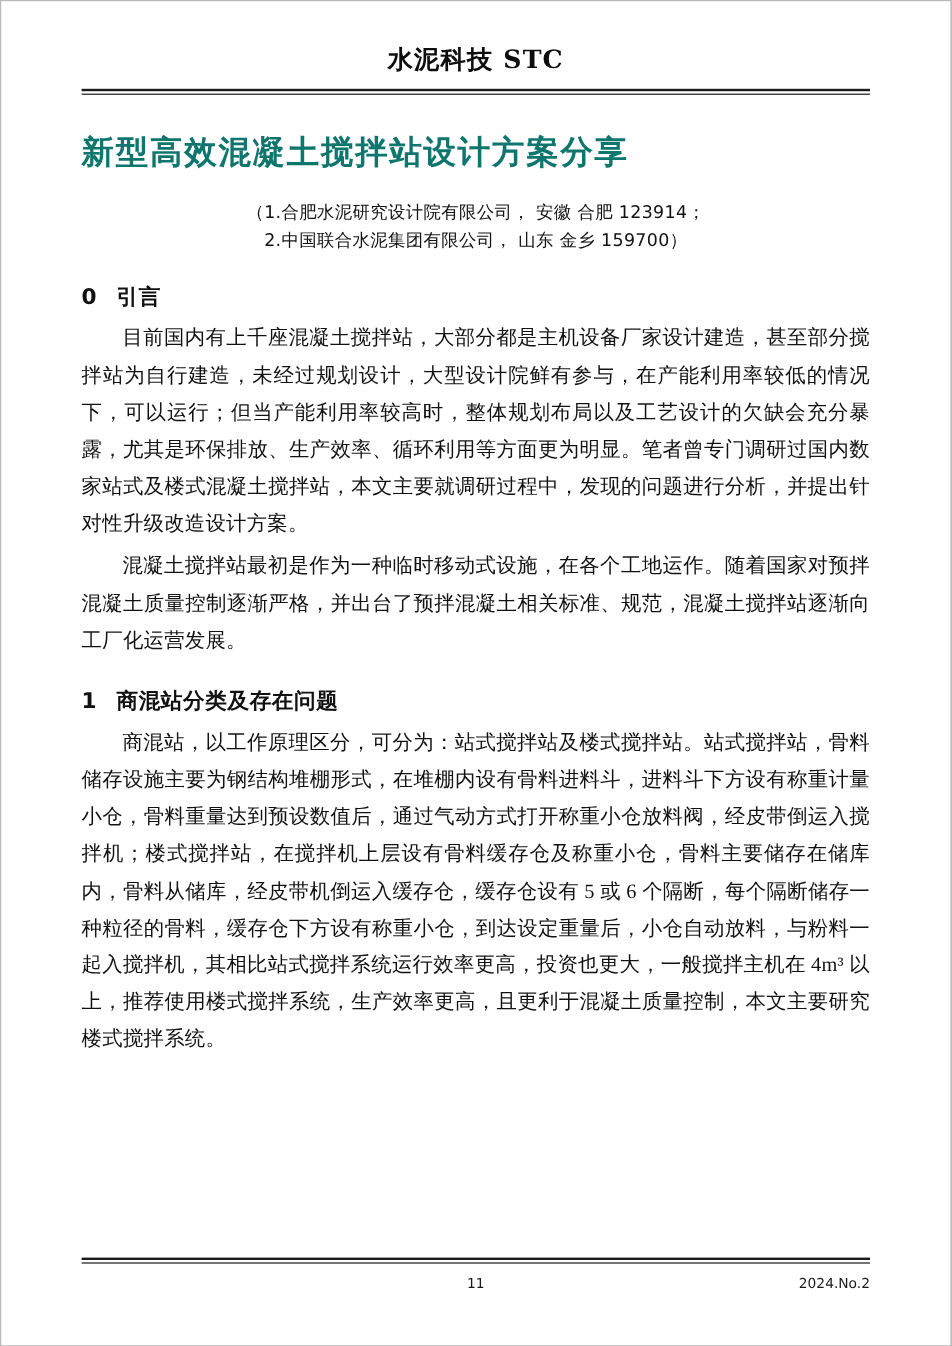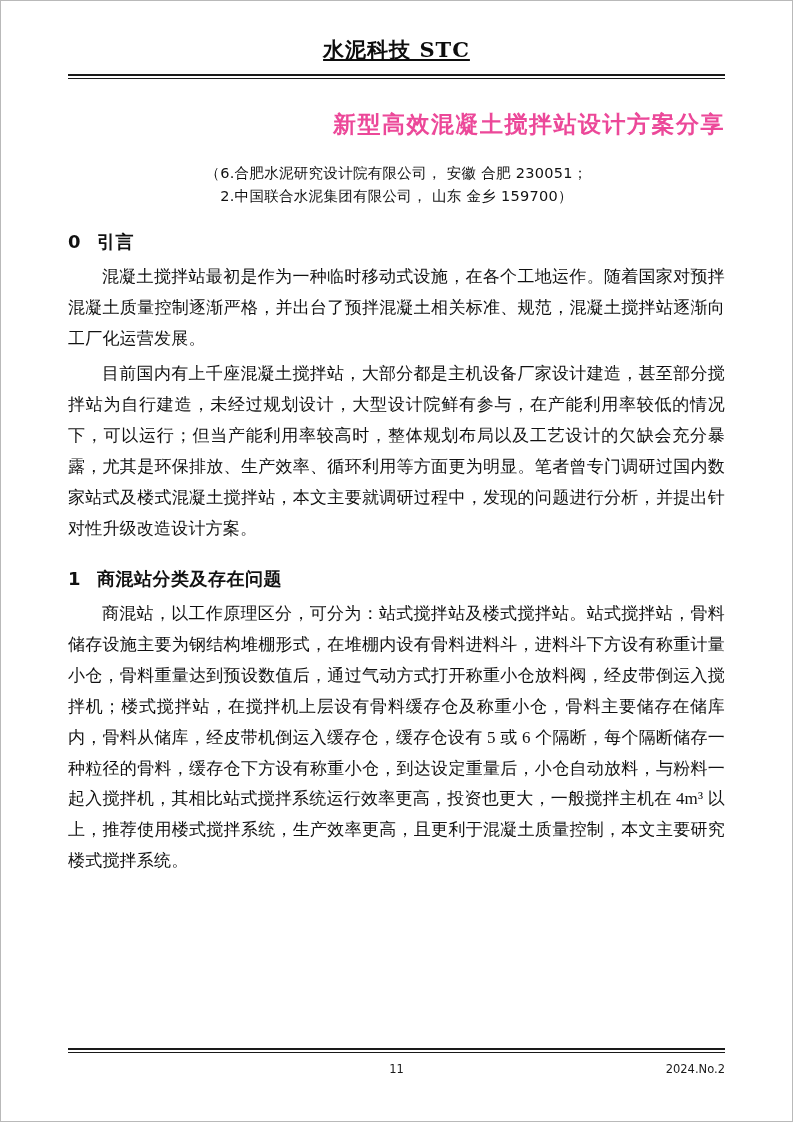--- a/index.html
+++ b/index.html
@@ -35,40 +35,39 @@
 
   
   .runhead {
     text-align: center;
     font-family: "DejaVu Serif", serif;
     font-weight: 700;
     font-size: 21px;
     letter-spacing: 1px;
     padding-bottom: 10px;
     color: #0d0d0d;
-    text-decoration: underline;
   }
   .rule-top {
     border-bottom: 2.5px solid #1a1a1a;
     margin-bottom: 2px;
   }
   .rule-top-thin {
     border-bottom: 1px solid #1a1a1a;
     margin-bottom: 30px;
   }
 
   
   .title {
-    text-align: right;
+    text-align: left;
     font-family: "DejaVu Serif", serif;
     font-weight: 700;
-    font-size: 23px;
+    font-size: 27px;
     letter-spacing: 1.5px;
     margin: 18px 0 22px 0;
-    color: #ec4899;
+    color: #0f766e;
   }
   .authors {
     text-align: center;
     font-size: 15px;
     font-family: "DejaVu Sans", sans-serif;
     margin-bottom: 6px;
     letter-spacing: 0.5px;
   }
   .authors sup {
     font-size: 10px;
@@ -138,29 +137,29 @@
   <div class="content">
 
     <div class="runhead">水泥科技  STC</div>
     <div class="rule-top"></div>
     <div class="rule-top-thin"></div>
 
     <div class="title">新型高效混凝土搅拌站设计方案分享</div>
 
 
     <div class="affil">
-      <div>（6.合肥水泥研究设计院有限公司，  安徽   合肥   230051；</div>
+      <div>（1.合肥水泥研究设计院有限公司，  安徽   合肥   123914；</div>
       <div>2.中国联合水泥集团有限公司，  山东   金乡   159700）</div>
     </div>
 
     <div class="section-head">
       <span class="num">0</span><span>引言</span>
     </div>
+    <p class="body">目前国内有上千座混凝土搅拌站，大部分都是主机设备厂家设计建造，甚至部分搅拌站为自行建造，未经过规划设计，大型设计院鲜有参与，在产能利用率较低的情况下，可以运行；但当产能利用率较高时，整体规划布局以及工艺设计的欠缺会充分暴露，尤其是环保排放、生产效率、循环利用等方面更为明显。笔者曾专门调研过国内数家站式及楼式混凝土搅拌站，本文主要就调研过程中，发现的问题进行分析，并提出针对性升级改造设计方案。</p>
     <p class="body">混凝土搅拌站最初是作为一种临时移动式设施，在各个工地运作。随着国家对预拌混凝土质量控制逐渐严格，并出台了预拌混凝土相关标准、规范，混凝土搅拌站逐渐向工厂化运营发展。</p>
-    <p class="body">目前国内有上千座混凝土搅拌站，大部分都是主机设备厂家设计建造，甚至部分搅拌站为自行建造，未经过规划设计，大型设计院鲜有参与，在产能利用率较低的情况下，可以运行；但当产能利用率较高时，整体规划布局以及工艺设计的欠缺会充分暴露，尤其是环保排放、生产效率、循环利用等方面更为明显。笔者曾专门调研过国内数家站式及楼式混凝土搅拌站，本文主要就调研过程中，发现的问题进行分析，并提出针对性升级改造设计方案。</p>
 
     <div class="section-head">
       <span class="num">1</span><span>商混站分类及存在问题</span>
     </div>
     <p class="body">商混站，以工作原理区分，可分为：站式搅拌站及楼式搅拌站。站式搅拌站，骨料储存设施主要为钢结构堆棚形式，在堆棚内设有骨料进料斗，进料斗下方设有称重计量小仓，骨料重量达到预设数值后，通过气动方式打开称重小仓放料阀，经皮带倒运入搅拌机；楼式搅拌站，在搅拌机上层设有骨料缓存仓及称重小仓，骨料主要储存在储库内，骨料从储库，经皮带机倒运入缓存仓，缓存仓设有 5 或 6 个隔断，每个隔断储存一种粒径的骨料，缓存仓下方设有称重小仓，到达设定重量后，小仓自动放料，与粉料一起入搅拌机，其相比站式搅拌系统运行效率更高，投资也更大，一般搅拌主机在 4m³ 以上，推荐使用楼式搅拌系统，生产效率更高，且更利于混凝土质量控制，本文主要研究楼式搅拌系统。</p>
 
   </div>
 
   <div class="footer">
     <div class="rule-bottom"></div>

